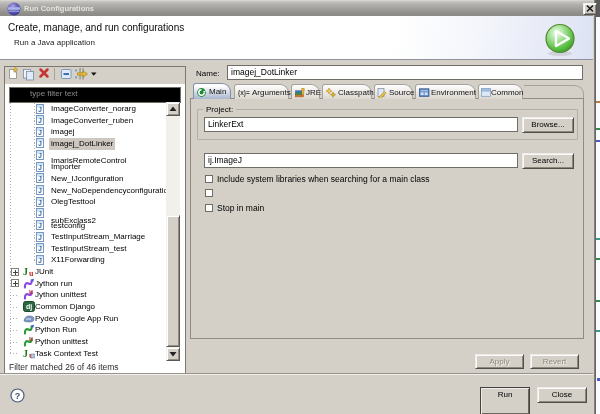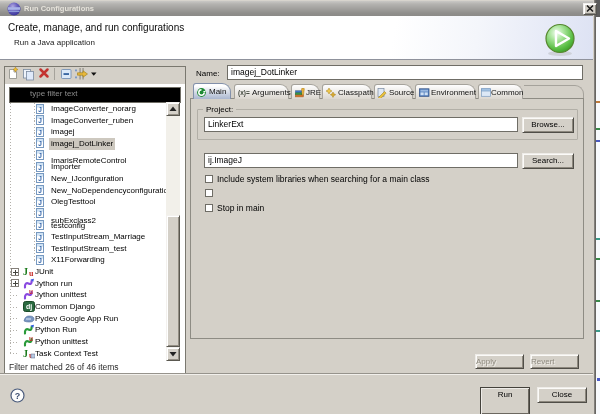--- a/index.html
+++ b/index.html
@@ -49,21 +49,21 @@
 .group .cap{position:absolute;left:5px;top:-5px;background:#d4d0c8;padding:0 3px;line-height:9px;font-size:8px}
 #grp1{left:197px;top:109px;width:381px;height:31px}
 #grp2{left:197px;top:146px;width:381px;height:71px}
 #pfield{left:204px;top:117px;width:314px;height:15px}
 #mfield{left:204px;top:153px;width:314px;height:15px}
 .btn{position:absolute;background:#d4d0c8;border:1px solid;border-color:#eeece8 #504e48 #504e48 #eeece8;box-shadow:inset 1px 1px 0 #fbfaf8,inset -1px -1px 0 #8d887e;text-align:center;color:#000;font-size:8px}
 #bbrowse{left:522px;top:117px;width:52px;height:16px;line-height:14px}
 #bsearch{left:522px;top:153px;width:52px;height:16px;line-height:14px}
 .cb{position:absolute;left:205px;width:8px;height:8px;background:#fff;border:1px solid #6f6d66}
 .cblbl{position:absolute;left:217px;line-height:9px;font-size:8.5px}
-.dbtn{position:absolute;background:#d4d0c8;border:1px solid;border-color:#eeece8 #504e48 #504e48 #eeece8;box-shadow:inset 1px 1px 0 #fbfaf8,inset -1px -1px 0 #8d887e;text-align:left;color:#8f8b80;text-shadow:1px 1px 0 #f0eee9;font-size:8px}
+.dbtn{position:absolute;background:#d4d0c8;border:1px solid;border-color:#eeece8 #504e48 #504e48 #eeece8;box-shadow:inset 1px 1px 0 #fbfaf8,inset -1px -1px 0 #8d887e;text-align:center;color:#8f8b80;text-shadow:1px 1px 0 #f0eee9;font-size:8px}
 #bapply{left:475px;top:354px;width:49px;height:15px;line-height:13px}
 #brevert{left:530px;top:354px;width:49px;height:15px;line-height:13px}
 #sep1{left:0;top:373px;width:593px;height:1px;background:#96938c}
 #sep2{left:0;top:374px;width:593px;height:1px;background:#f2f0ec}
 #brun{left:480px;top:387px;width:50px;height:28px;border:1px solid #44423c;background:#d4d0c8;text-align:center;line-height:13px;box-shadow:inset 1px 1px 0 #eeece8,inset -1px -1px 0 #6b675f;font-size:8px}
 #bclose{left:537px;top:387px;width:50px;height:16px;line-height:14px}
 </style></head><body>
 <div id="root">
   <div class="abs" id="bgwin">
       <div class="top"></div>

